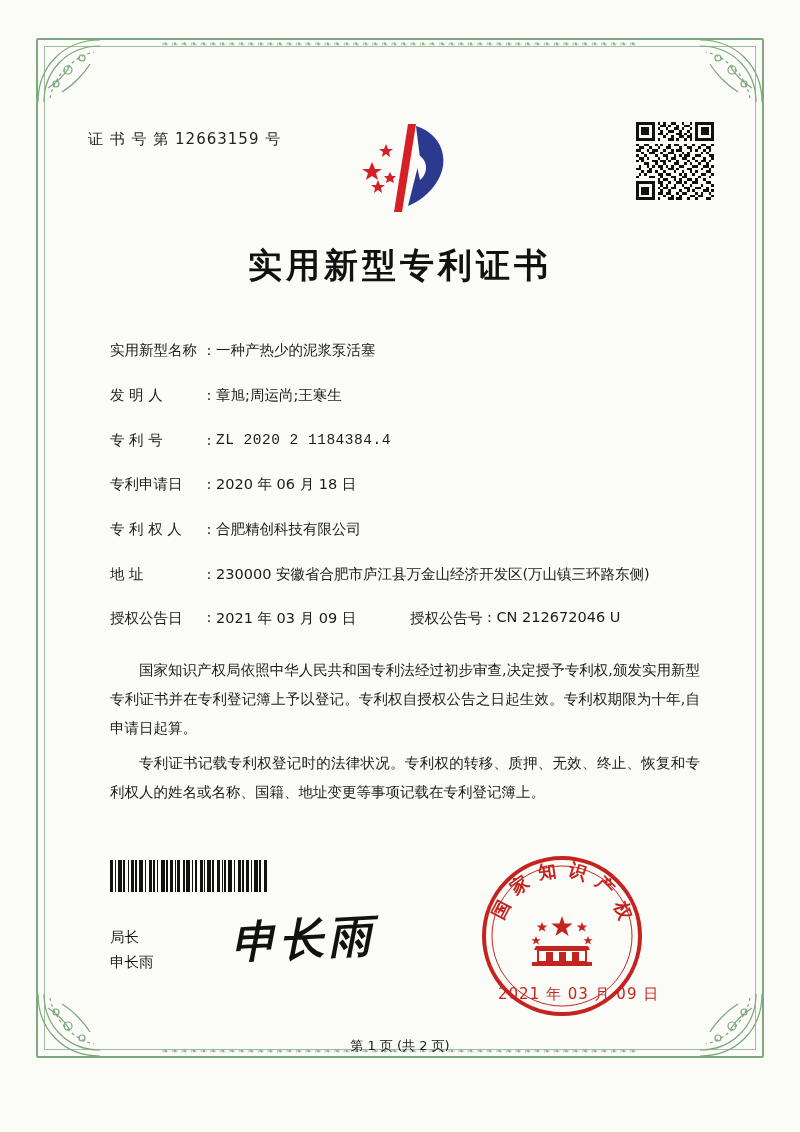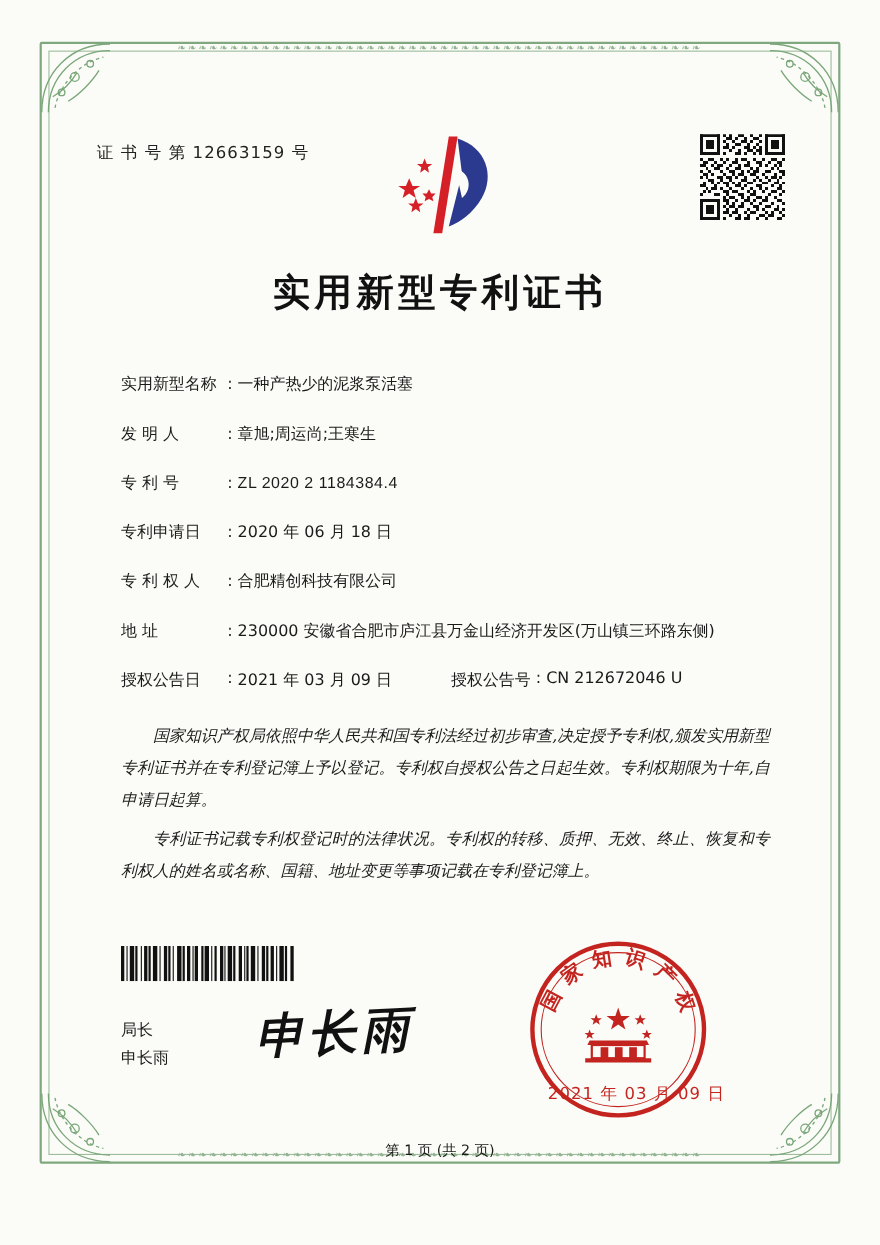--- a/index.html
+++ b/index.html
@@ -122,21 +122,21 @@
     flex: 0 0 92px;
     letter-spacing: 0px;
     white-space: nowrap;
   }
   .field-label.spread {
     display: flex;
     justify-content: space-between;
   }
   .field-sep { width: 14px; flex: 0 0 14px; text-align: center; }
   .field-value { flex: 1 1 auto; }
-  .field-value.mono { font-family: Liberation Sans, sans-serif; letter-spacing: .5px; }
+  .field-value.mono { font-family: Liberation Mono, monospace; letter-spacing: .5px; }
 
   .row-announce {
     display: flex;
     align-items: flex-start;
     font-size: 14.5px;
     margin-bottom: 18px;
   }
   .ann-left { width: 300px; flex: 0 0 300px; display: flex; }
   .ann-right { display: flex; }
 
@@ -145,21 +145,21 @@
     position: absolute;
     left: 110px;
     right: 100px;
     top: 656px;
     font-size: 14.5px;
     line-height: 2.0;
     text-align: justify;
     color: #1b1b1b;
     font-family: "DejaVu Serif", "Liberation Serif", serif;
   }
-  .body-text p { margin: 0 0 6px 0; text-indent: 2em; font-style: italic; }
+  .body-text p { margin: 0 0 6px 0; text-indent: 2em; }
 
   
   .barcode {
     position: absolute;
     left: 110px;
     top: 860px;
     height: 32px;
     width: 210px;
     display: flex;
     align-items: stretch;

